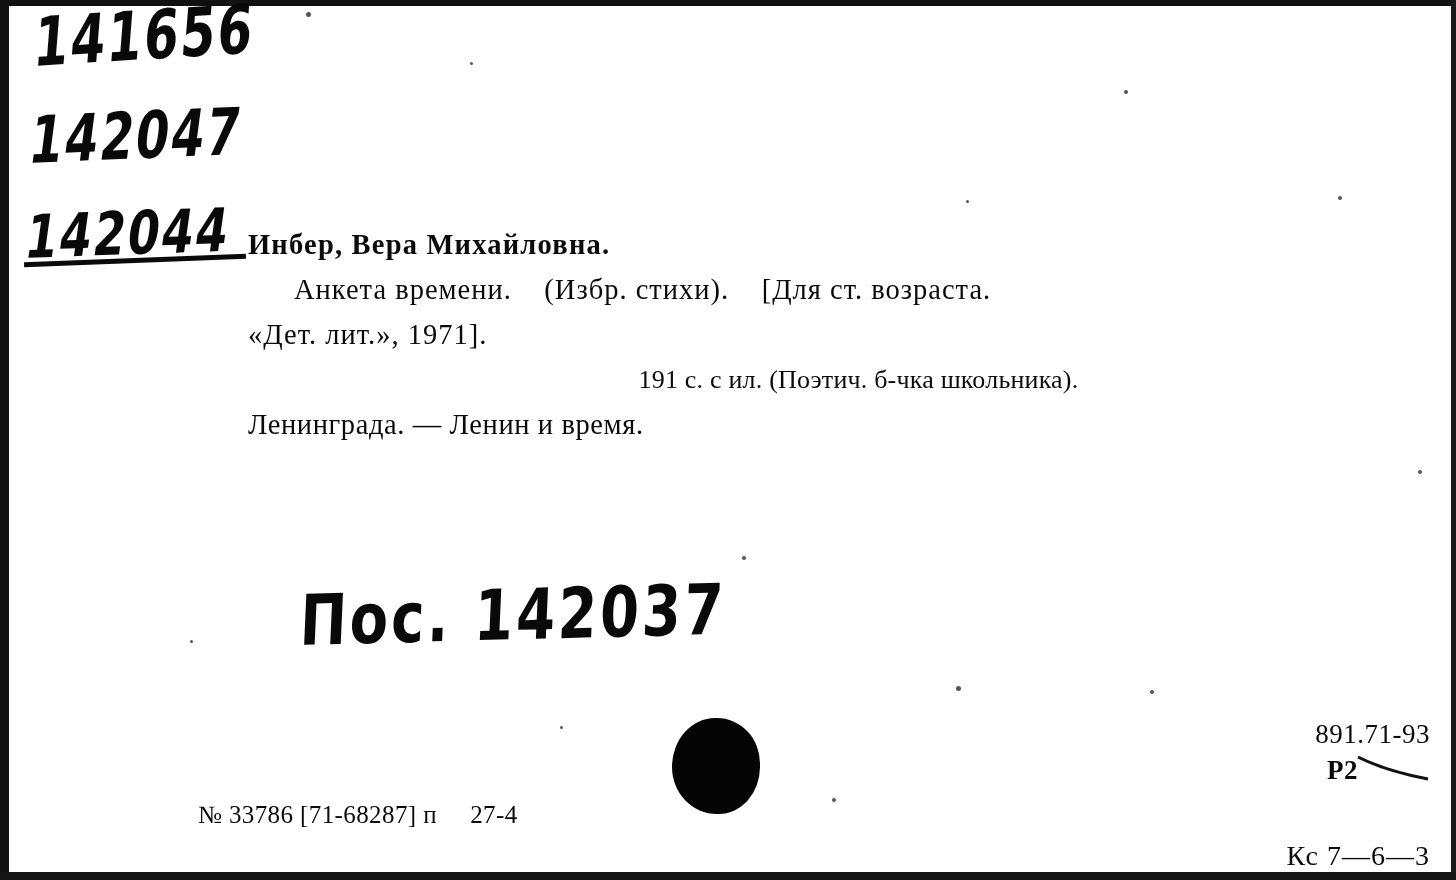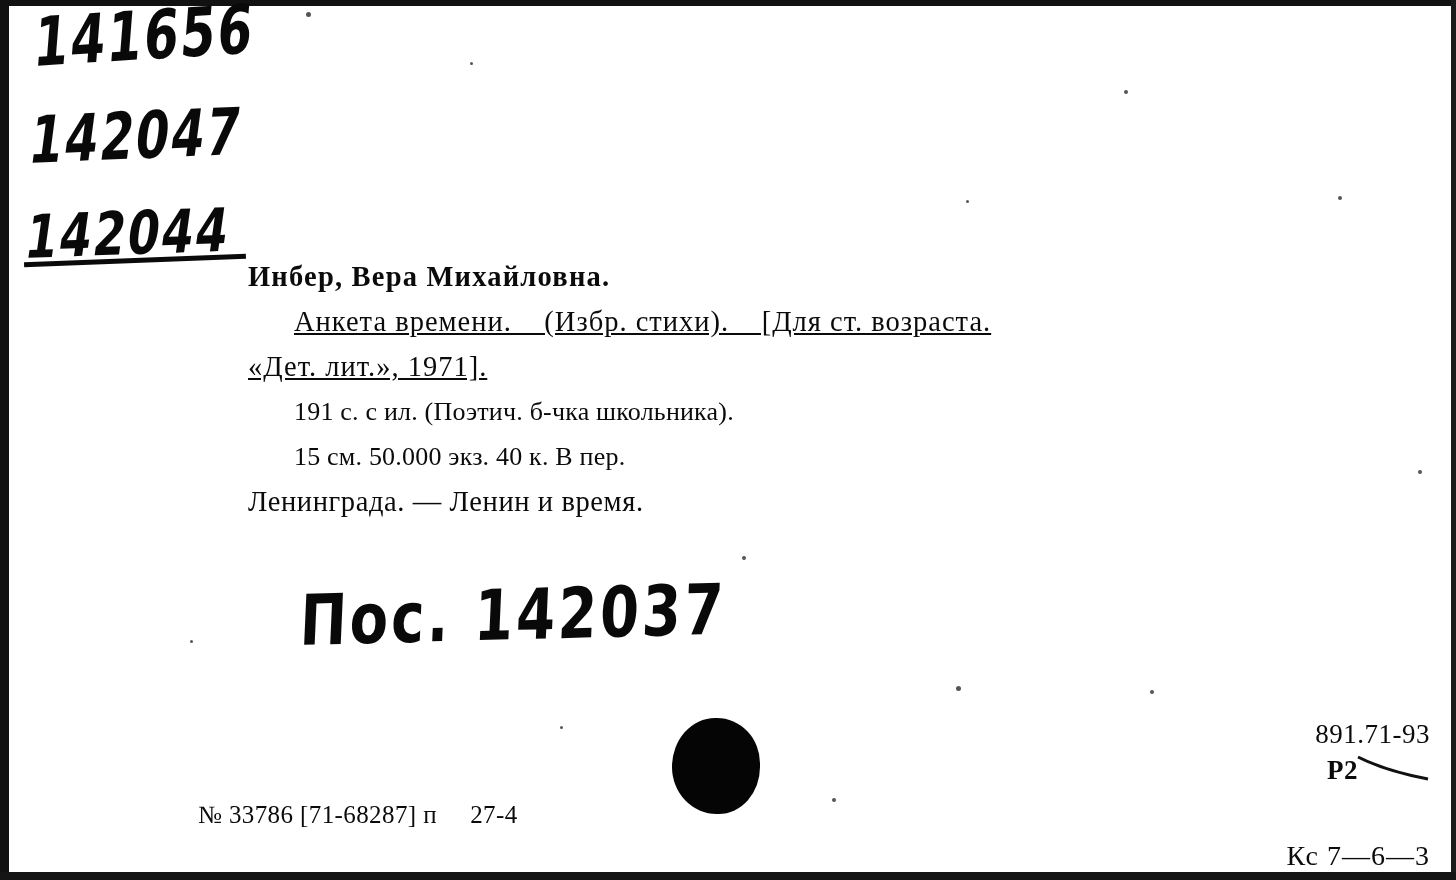--- a/index.html
+++ b/index.html
@@ -84,38 +84,38 @@
 
   
   #record {
     position: absolute;
     left: 248px;
     top: 222px;
     width: 1175px;
     font-size: 28.5px;
     line-height: 45px;
     letter-spacing: 0.6px;
-    margin-top: 32px;
   }
   #record .author {
     font-weight: 700;
     letter-spacing: 1.2px;
   }
   #record .ln {
     display: block;
     white-space: pre;
   }
   #record .indent {
     padding-left: 46px;
   }
   #record .small {
     font-size: 26px;
     letter-spacing: 0.2px;
-  }
-  #record .sp-wide { letter-spacing: 1px; text-decoration: underline; }
+    text-align: center;
+  }
+  #record .sp-wide { letter-spacing: 1px; }
 
   
   #imprint {
     position: absolute;
     left: 146px;
     top: 735px;
     font-size: 25px;
     line-height: 32px;
     letter-spacing: 0.4px;
     white-space: pre;
@@ -189,21 +189,20 @@
   <div class="hand" id="hand-2">142047</div>
 
   <div class="hand" id="hand-3">142044</div>
   <div id="strike-3"></div>
 
   <div id="record">
     <span class="ln author">Инбер, Вера Михайловна.</span>
     <span class="ln indent sp-wide">Анкета времени.    (Избр. стихи).    [Для ст. возраста.</span>
     <span class="ln sp-wide">«Дет. лит.», 1971].</span>
     <span class="ln indent small">191 с. с ил. (Поэтич. б-чка школьника).</span>
-    <span class="ln indent small">15 см. 50.000 экз. 40 к. В пер.</span>
     <span class="ln">Ленинграда. — Ленин и время.</span>
   </div>
 
   <div class="hand" id="hand-pos">Пос. 142037</div>
 
   <div id="imprint">
     <span class="row pad">№ 33786 [71-68287] п     27-4</span>
     
     
   </div>

